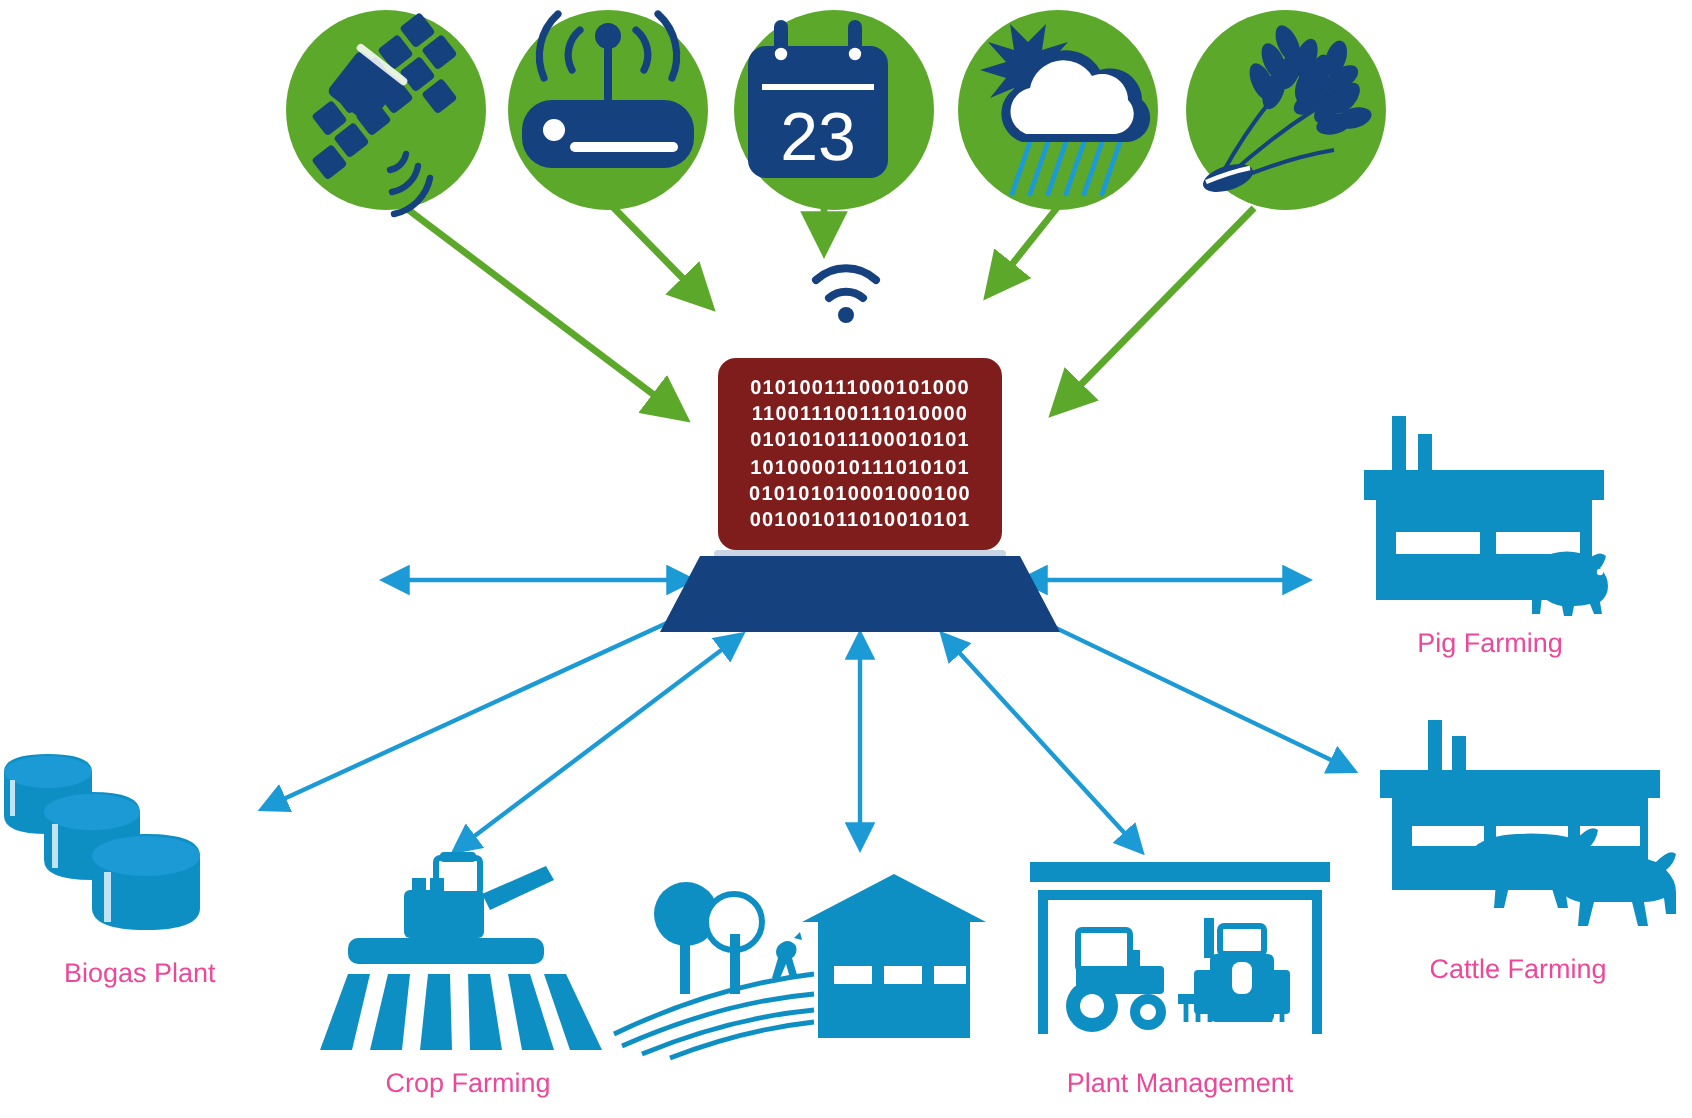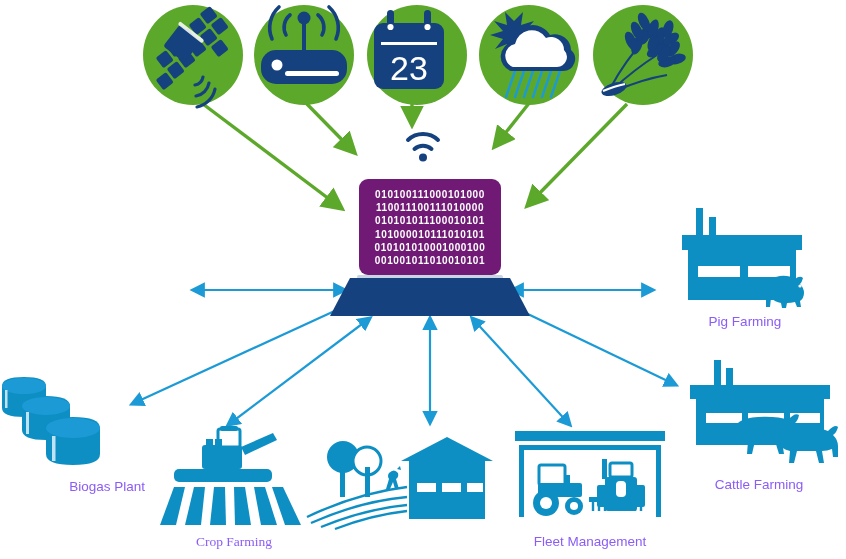--- a/index.html
+++ b/index.html
@@ -11,35 +11,35 @@
 
   
   .src{width:100px;height:100px;}
   .src .disc{position:absolute;left:0;top:0;width:100px;height:100px;
              border-radius:50%;background:#5CA82A;}
   .src svg{position:absolute;left:0;top:0;width:100px;height:100px;overflow:visible;}
 
   
   #laptop{left:330px;top:170px;width:200px;height:155px;}
   .screen{position:absolute;left:29px;top:9px;width:142px;height:96px;
-          background:#701a75;border-radius:9px;box-sizing:border-box;
+          background:#7f1d1d;border-radius:9px;box-sizing:border-box;
           padding:9px 0 0 0;}
   .binary{color:#ffffff;font-family:"Liberation Sans","DejaVu Sans",sans-serif;
           font-size:10px;letter-spacing:.6px;line-height:13.2px;
           text-align:center;font-weight:700;white-space:pre;}
   .hinge{position:absolute;left:27px;top:105px;width:146px;height:4px;
          background:#c9d4e4;border-radius:2px;}
   .base{position:absolute;left:0;top:108px;width:200px;height:40px;}
 
   
   #wifi{left:405px;top:128px;width:36px;height:34px;}
 
   
   .ep svg{display:block;overflow:visible;}
-  .ep .lbl{color:#8b5cf6;font-size:13.5px;text-align:center;
+  .ep .lbl{color:#ec4899;font-size:13.5px;text-align:center;
            white-space:nowrap;line-height:16px;padding-top:4px;}
 
   
   #arrows{position:absolute;left:0;top:0;width:846px;height:559px;overflow:visible;}
 </style>
 </head>
 <body>
 
 <div id="stage">
 
@@ -254,21 +254,21 @@
         <ellipse cx="46" cy="36" rx="24" ry="9" fill="#1C9AD6"></ellipse>
         <path d="M46 58 q0 -11 27 -11 q27 0 27 11 l0 26 q0 11 -27 11 q-27 0 -27 -11 z"></path>
         <ellipse cx="73" cy="58" rx="27" ry="10" fill="#1C9AD6"></ellipse>
       </g>
       <g fill="#BFE3F5">
         <rect x="5" y="20" width="2.5" height="18"></rect>
         <rect x="26" y="42" width="3" height="22"></rect>
         <rect x="52" y="66" width="3.5" height="25"></rect>
       </g>
     </svg>
-    <div class="lbl" style="text-align:right;padding-left:32px;">Biogas Plant</div>
+    <div class="lbl" style="text-align:left;padding-left:32px;">Biogas Plant</div>
   </div>
 
   <div class="node ep" style="left:672px;top:348px;">
     <svg width="174" height="125" viewBox="0 0 174 125">
       <g fill="#0E8FC4">
         <rect x="42" y="12" width="7" height="25"></rect>
         <rect x="54" y="20" width="7" height="17"></rect>
         <rect x="18" y="37" width="140" height="14"></rect>
         <rect x="24" y="51" width="128" height="46"></rect>
       </g>
@@ -284,21 +284,21 @@
       </g>
       <g fill="#0E8FC4">
         <path d="M104 95 q2 -14 24 -15 q18 -1 28 3 q7 -7 10 -4 q-1 5 -5 8 q5 5 5 11
                  l0 11 l-5 0 l-1 -8 q-5 2 -10 2 l2 12 l-5 0 l-3 -12 l-19 0 l-3 12 l-5 0 l1 -12
                  q-9 -2 -11 -8 z"></path>
       </g>
     </svg>
     <div class="lbl">Cattle Farming</div>
   </div>
 
-  <div class="node ep" style="left:144px;top:425px;font-family:Liberation Serif, serif;">
+  <div class="node ep" style="left:144px;top:425px;">
     <svg width="180" height="105" viewBox="0 0 180 105">
       <g fill="#0E8FC4">
         <rect x="58" y="20" width="40" height="24" rx="3"></rect>
         <rect x="74" y="4" width="22" height="18" rx="2" fill="#fff" stroke="#0E8FC4" stroke-width="3"></rect>
         <rect x="76" y="1" width="18" height="5" rx="2"></rect>
         <rect x="62" y="14" width="7" height="7"></rect>
         <rect x="71" y="14" width="7" height="7"></rect>
         <path d="M97 22 l32 -14 l4 7 l-32 15 z"></path>
         <rect x="30" y="44" width="98" height="13" rx="5"></rect>
       </g>
@@ -372,16 +372,16 @@
       </g>
       <g stroke="#0E8FC4" stroke-width="2.4">
         <line x1="88" y1="77" x2="88" y2="86"></line>
           <line x1="94" y1="77" x2="94" y2="86"></line>
         <line x1="100" y1="77" x2="100" y2="86"></line>
           <line x1="124" y1="77" x2="124" y2="86"></line>
         <line x1="130" y1="77" x2="130" y2="86"></line>
           <line x1="136" y1="77" x2="136" y2="86"></line>
       </g>
     </svg>
-    <div class="lbl">Fleet Management</div>
+    <div class="lbl">Plant Management</div>
   </div>
 
 </div>
 
 </body></html>

